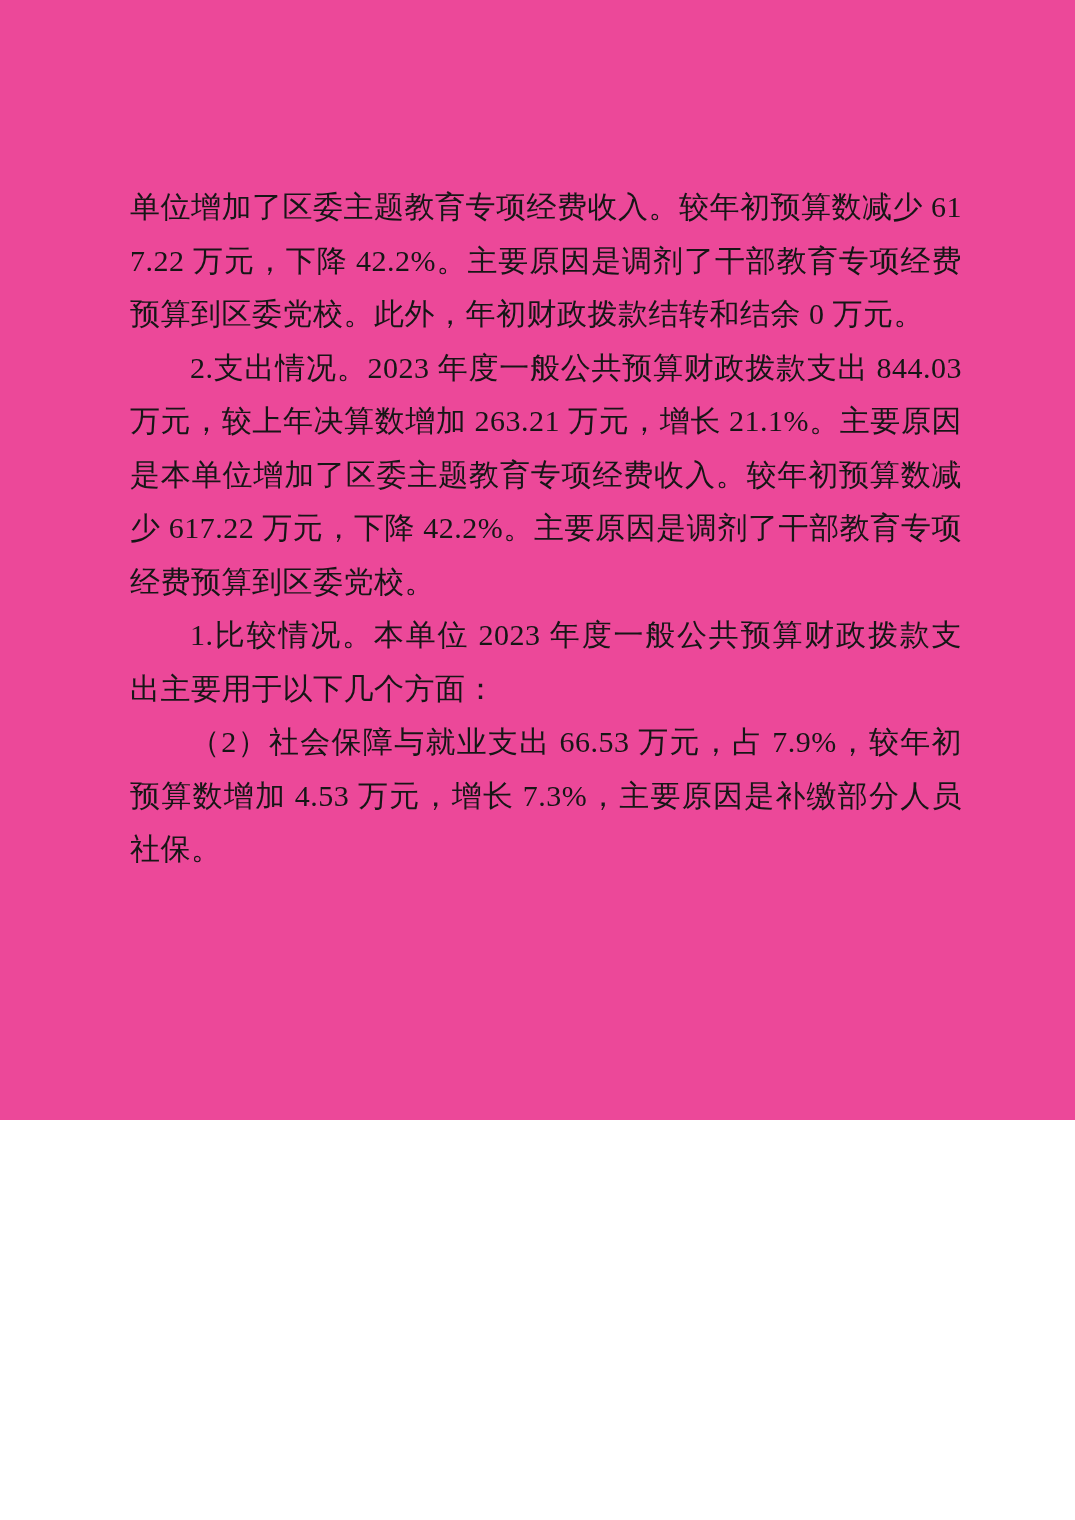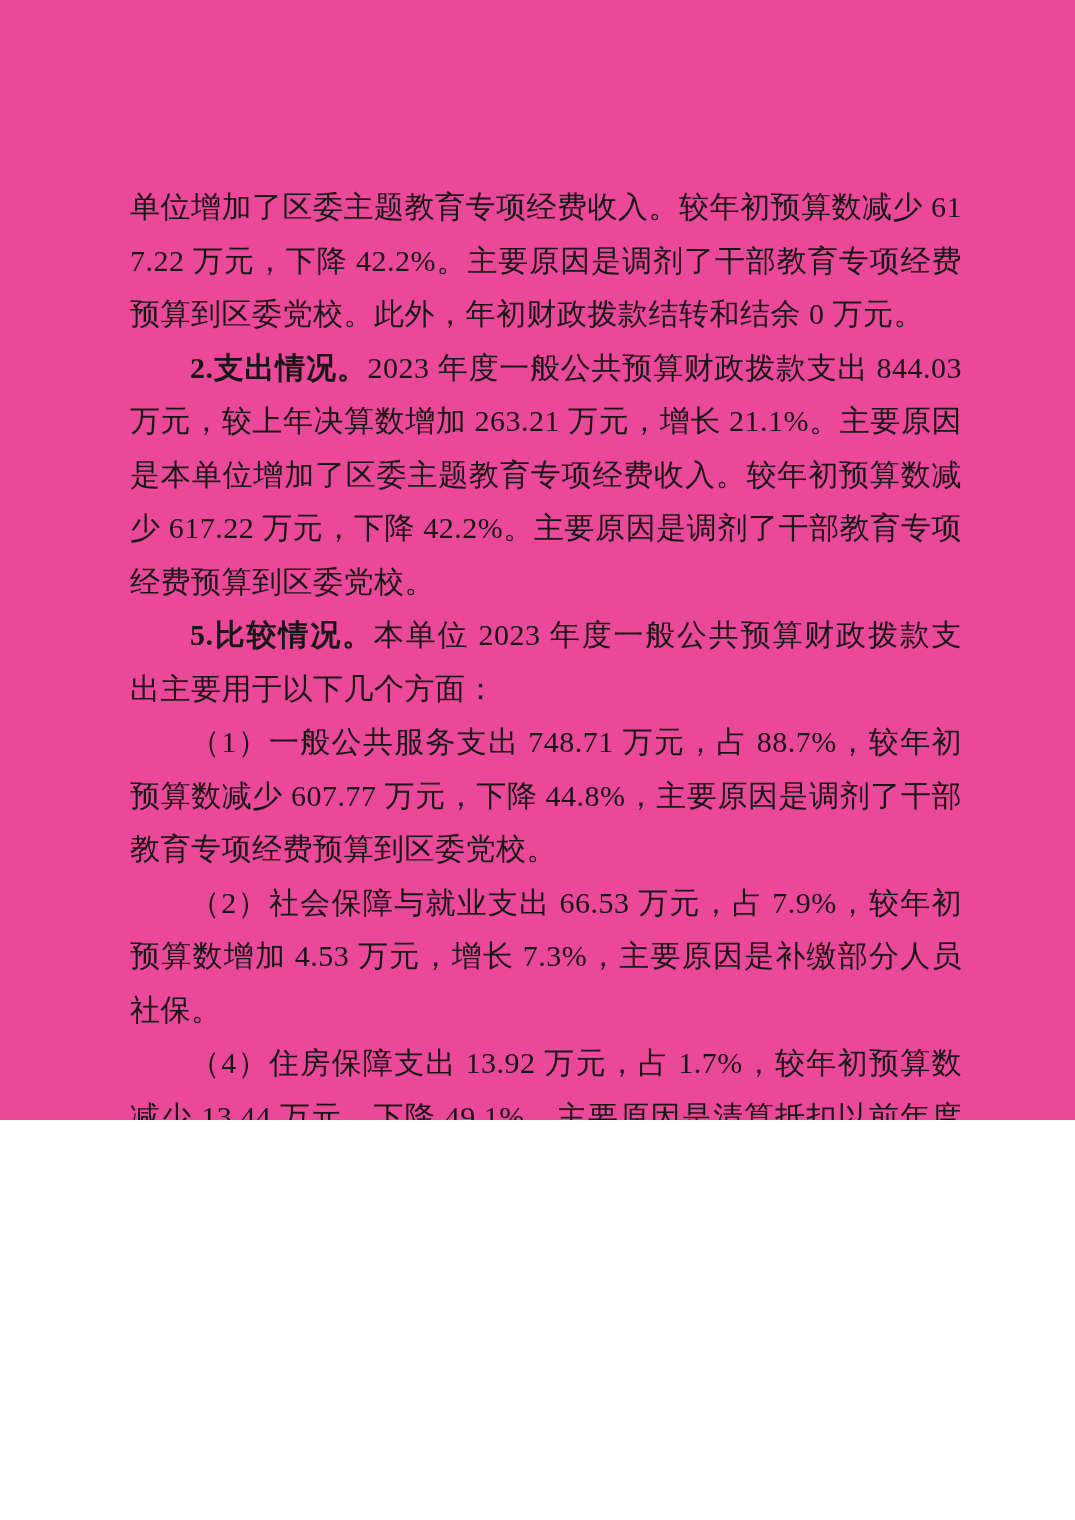--- a/index.html
+++ b/index.html
@@ -29,21 +29,21 @@
   }
   .para {
     margin: 0;
     padding: 0;
     word-break: break-all;
   }
   .para.indent {
     text-indent: 2em;
   }
   .lead {
-    font-weight: bold;
+    font-weight: normal;
     letter-spacing: 0.5px;
   }
   .footer-pageno {
     position: absolute;
     top: 1406px;
     right: 128px;
     font-size: 27px;
     line-height: 32px;
     letter-spacing: 6px;
     color: #1c1c1c;
@@ -53,23 +53,21 @@
 </head>
 <body>
 
 <div class="page">
   <div class="content" id="paragraphs">
   <p class="para"><span>单位增加了区委主题教育专项经费收入。较年初预算数减少 617.22 万元，下降 42.2%。主要原因是调剂了干部教育专项经费预算到区委党校。此外，年初财政拨款结转和结余 0 万元。</span></p>
 
   <p class="para indent"><b class="lead">2.支出情况。</b><span>2023 年度一般公共预算财政拨款支出 844.03 万元，较上年决算数增加 263.21 万元，增长 21.1%。主要原因是本单位增加了区委主题教育专项经费收入。较年初预算数减少 617.22 万元，下降 42.2%。主要原因是调剂了干部教育专项经费预算到区委党校。</span></p>
 
 
-  <p class="para indent"><b class="lead">5.比较情况。</b><span>本单位 2023 年度一般公共预算财政拨款支出主要用于以下几个方面：</span></p>
+  <p class="para indent"><b class="lead">1.比较情况。</b><span>本单位 2023 年度一般公共预算财政拨款支出主要用于以下几个方面：</span></p>
 
-  <p class="para indent"><span>（1）一般公共服务支出 748.71 万元，占 88.7%，较年初预算数减少 607.77 万元，下降 44.8%，主要原因是调剂了干部教育专项经费预算到区委党校。</span></p>
 
   <p class="para indent"><span>（2）社会保障与就业支出 66.53 万元，占 7.9%，较年初预算数增加 4.53 万元，增长 7.3%，主要原因是补缴部分人员社保。</span></p>
 
 
-  <p class="para indent"><span>（4）住房保障支出 13.92 万元，占 1.7%，较年初预算数减少 13.44 万元，下降 49.1%，主要原因是清算抵扣以前年度多缴纳的住房公积金后，本年度本部门在编在岗人员缴纳住房公积金减少。</span></p>
 </div>
   <div class="footer-pageno">– 3 –</div>
 </div>
 
 </body></html>

